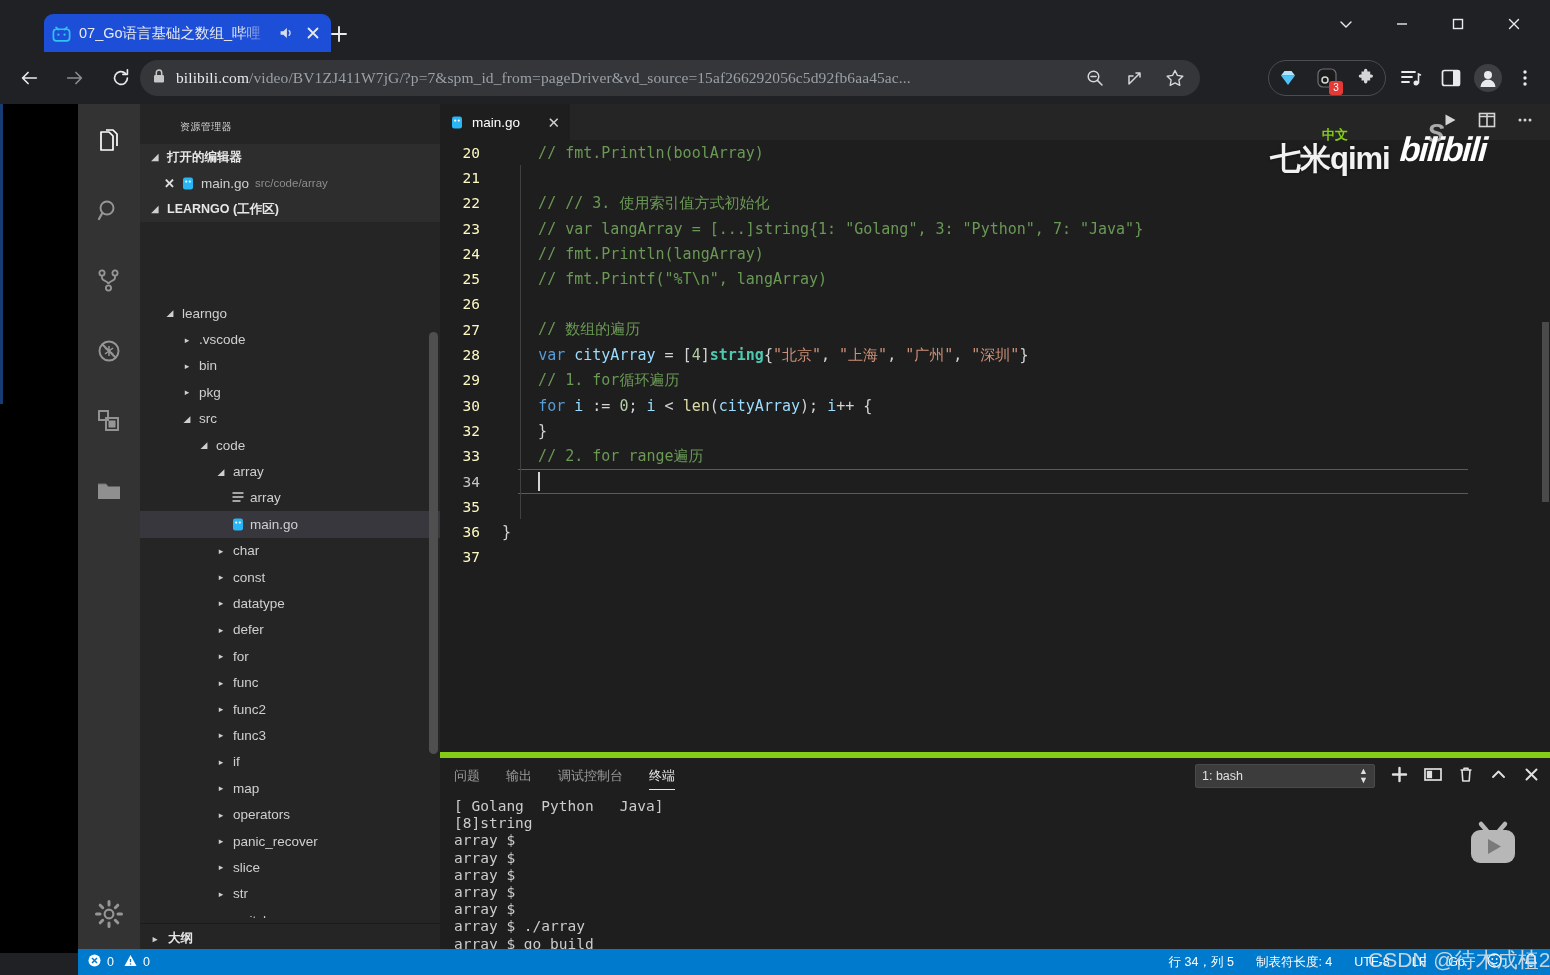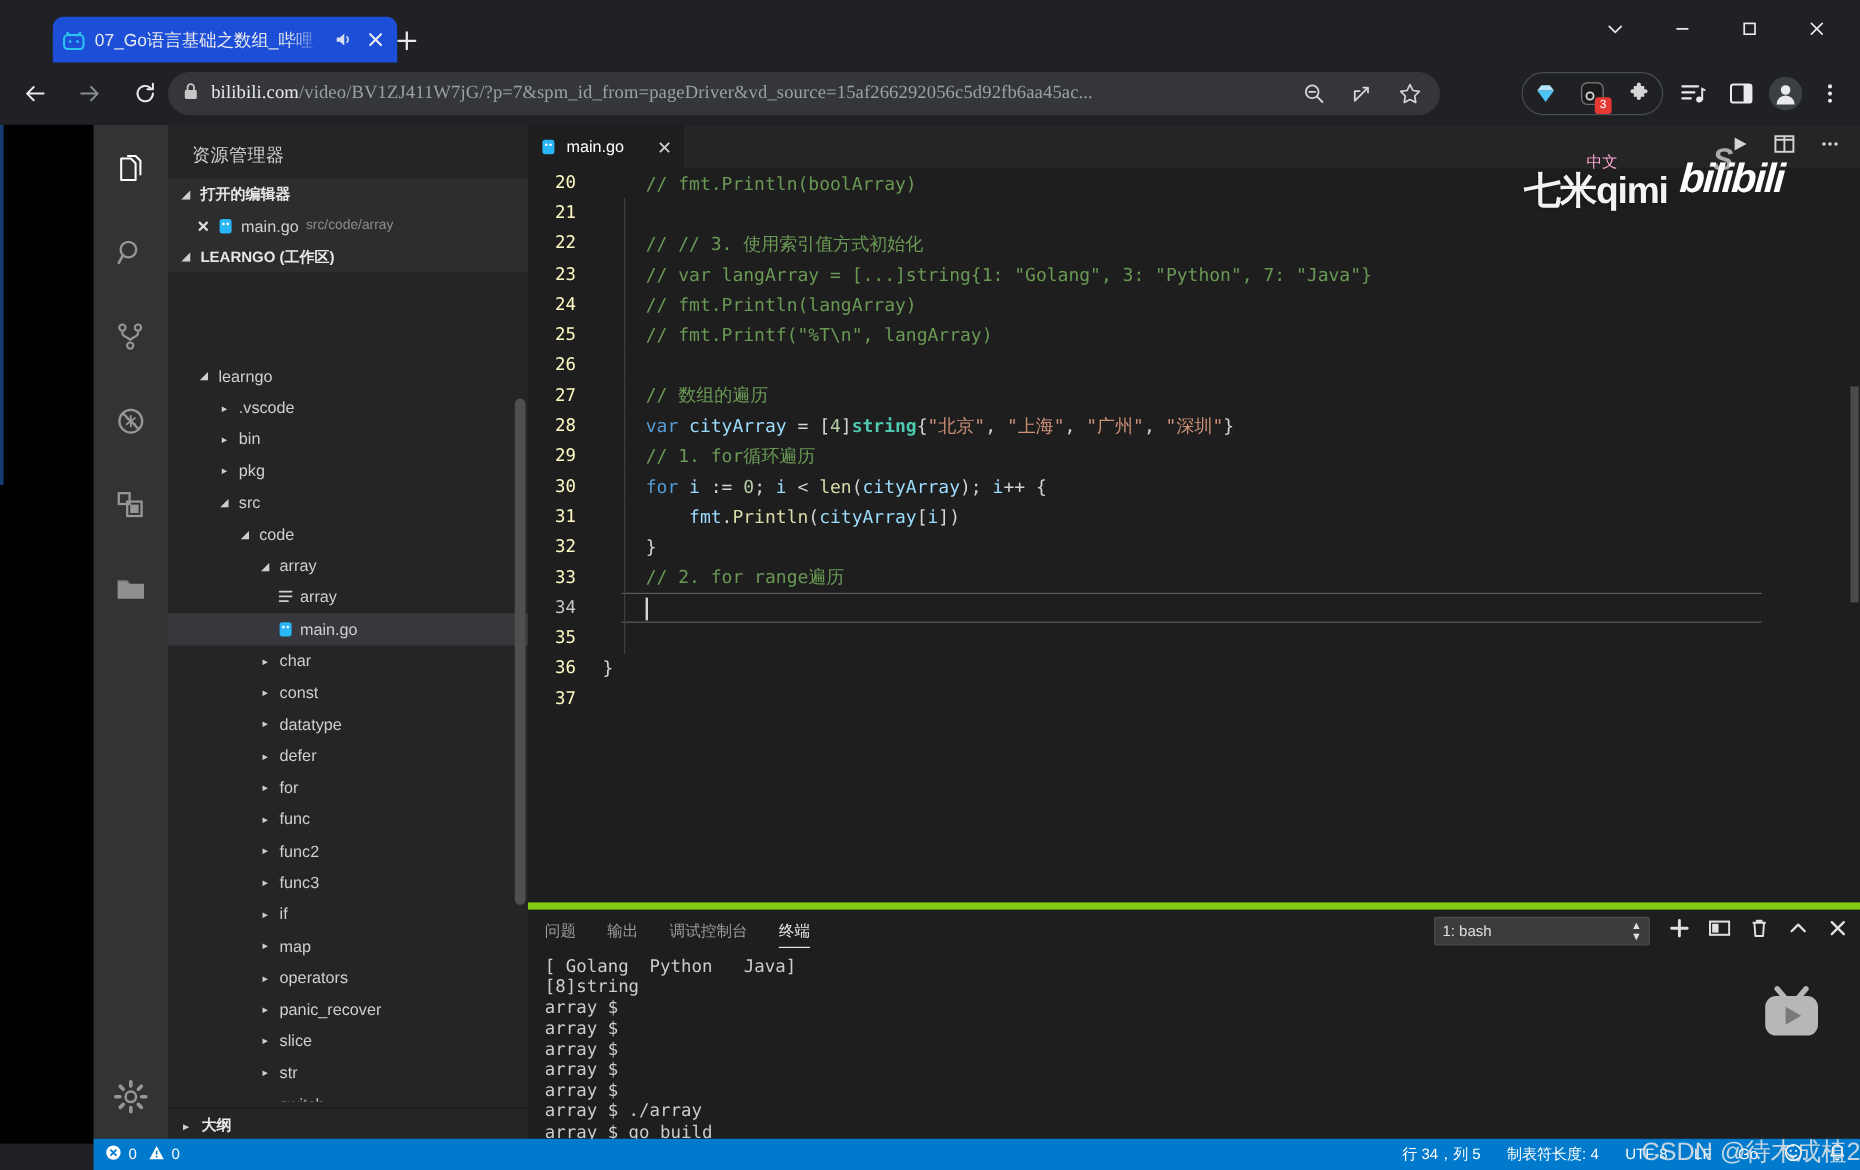--- a/index.html
+++ b/index.html
@@ -60,21 +60,21 @@
   }
   .activitybar {
     position:absolute; left:0; top:0; width:62px; height:871px; background:#333333;
     display:flex; flex-direction:column; align-items:center; padding-top:14px; gap:24px;
   }
   .act { width:46px; height:46px; display:flex; align-items:center; justify-content:center; opacity:.62; }
   .act.active { opacity:1; }
   .act.bottom { position:absolute; bottom:38px; left:8px; }
 
   .sidebar { position:absolute; left:62px; top:0; width:300px; height:871px; background:#252526; }
-  .sb-title { color:#cfcfcf; font-size:15px; padding:16px 0 10px 20px; letter-spacing:.4px; }
+  .sb-title { color:#cfcfcf; font-size:10px; padding:16px 0 10px 40px; letter-spacing:.4px; }
   .sec-header {
     height:26px; display:flex; align-items:center; gap:5px; padding-left:8px;
     color:#e7e7e7; font-size:12.5px; font-weight:bold; background:#2d2d2e;
   }
   .tw { width:14px; text-align:center; font-size:9px; color:#cfcfcf; display:inline-block; }
   .open-row {
     height:26px; display:flex; align-items:center; gap:6px; padding-left:24px;
     color:#cfcfcf; font-size:13.5px; background:#2d2d2e;
   }
   .open-row .sub { color:#8d8d8d; font-size:11.5px; }
@@ -147,21 +147,21 @@
     display:flex; align-items:center; color:#ffffff; font-size:12.5px;
   }
   .sb-left { display:flex; align-items:center; gap:6px; padding-left:10px; }
   .sb-right { margin-left:auto; display:flex; align-items:center; gap:22px; padding-right:12px; }
 
   
   .wm-qimi {
     position:absolute; left:1270px; top:138px; color:#f2f2f2; font-size:31px; font-weight:bold;
     letter-spacing:-1px; text-shadow:0 0 3px rgba(0,0,0,.5); pointer-events:none;
   }
-  .wm-zh { position:absolute; left:1322px; top:126px; color:#f9a8d4; font-size:13px; font-weight:normal; }
+  .wm-zh { position:absolute; left:1322px; top:126px; color:#84cc16; font-size:13px; font-weight:bold; }
   .wm-bili {
     position:absolute; left:1400px; top:130px; color:#ffffff; font-size:34px; font-weight:bold;
     font-style:italic; letter-spacing:-1.5px; transform:skewX(-4deg);
   }
   .wm-bili-s { position:absolute; left:1427px; top:118px; color:#d8d8d8; font-size:26px; font-weight:bold; font-style:italic; opacity:.75;}
   .bili-tv { position:absolute; left:1465px; top:820px; width:56px; height:50px; opacity:.82; }
   .wm-csdn {
     position:absolute; left:1368px; top:946px; color:#e6e6e6; font-size:21px; opacity:.85;
     white-space:nowrap; pointer-events:none; font-family:"Liberation Sans", sans-serif;
   }
@@ -593,25 +593,20 @@
           <span class="ln">29</span>
           <span class="ctext"><span class="c-cmt">    // 1. for循环遍历</span></span>
           <div class="ind-guide"></div>
         </div>
         <div class="cline">
           <span class="ln">30</span>
           <span class="ctext"><span class="c-pn">    </span><span class="c-kw">for</span><span class="c-pn"> </span><span class="c-var">i</span><span class="c-pn"> := </span><span class="c-num">0</span><span class="c-pn">; </span><span class="c-var">i</span><span class="c-pn"> &lt; </span><span class="c-fn">len</span><span class="c-pn">(</span><span class="c-var">cityArray</span><span class="c-pn">); </span><span class="c-var">i</span><span class="c-pn">++ {</span></span>
           <div class="ind-guide"></div>
         </div>
         <div class="cline">
-          <span class="ln">31</span>
-          <span class="ctext"><span class="c-pn">        </span><span class="c-var">fmt</span><span class="c-pn">.</span><span class="c-fn">Println</span><span class="c-pn">(</span><span class="c-var">cityArray</span><span class="c-pn">[</span><span class="c-var">i</span><span class="c-pn">])</span></span>
-          <div class="ind-guide"></div>
-        </div>
-        <div class="cline">
           <span class="ln">32</span>
           <span class="ctext"><span class="c-pn">    }</span></span>
           <div class="ind-guide"></div>
         </div>
         <div class="cline">
           <span class="ln">33</span>
           <span class="ctext"><span class="c-cmt">    // 2. for range遍历</span></span>
           <div class="ind-guide"></div>
         </div>
         <div class="cline">

